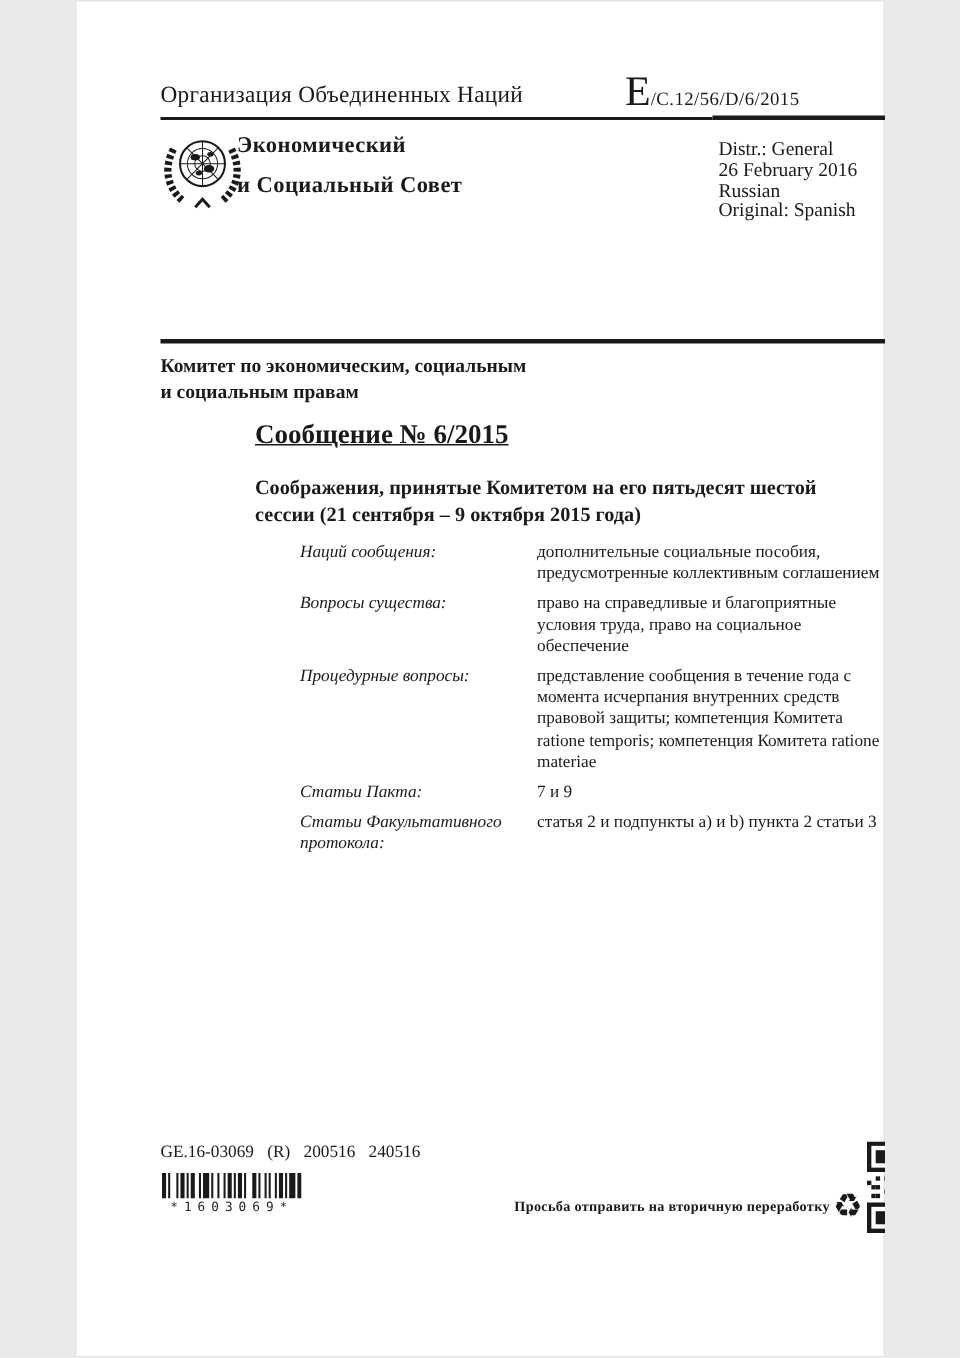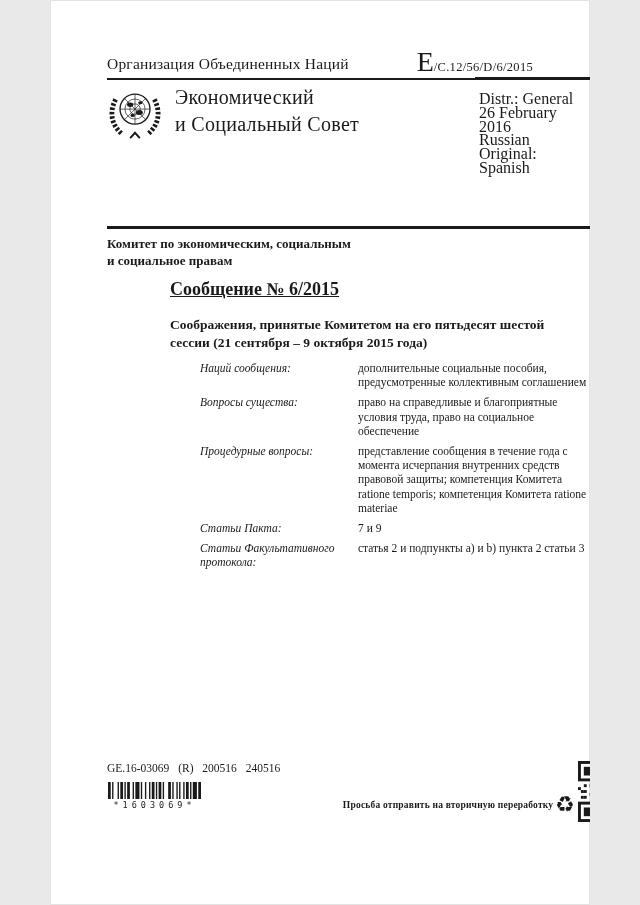--- a/index.html
+++ b/index.html
@@ -8,22 +8,22 @@
     font-family:"Liberation Serif","DejaVu Serif",serif;color:#1a1a1a;
     box-shadow:inset 0 0 0 1px #e3e3e3;overflow:hidden;
   }
   .un-name{position:absolute;left:57px;top:55px;font-size:15.5px;letter-spacing:.2px;}
   .doc-symbol{position:absolute;right:57px;top:46px;display:flex;align-items:baseline;}
   .doc-symbol .big{font-size:28px;font-weight:400;}
   .doc-symbol .rest{font-size:12.5px;letter-spacing:.3px;}
   .rule-top{position:absolute;left:57px;top:78px;width:368px;height:2px;background:#1a1a1a;}
   .rule-top-right{position:absolute;left:425px;top:77px;width:158px;height:3px;background:#1a1a1a;}
   .emblem{position:absolute;left:56px;top:83px;width:58px;height:58px;}
-  .org-title{position:absolute;left:125px;top:84px;font-size:20px;font-weight:normal;line-height:27px;letter-spacing:.3px;}
-  .distr{position:absolute;left:429px;top:92px;font-size:16px;line-height:13.8px;}
+  .org-title{position:absolute;left:108px;top:84px;font-size:15px;font-weight:bold;line-height:27px;letter-spacing:.3px;}
+  .distr{position:absolute;left:429px;top:92px;font-size:13px;line-height:13.8px;}
   .rule-thick{position:absolute;left:57px;top:226px;width:526px;height:3px;background:#1a1a1a;}
   .committee{position:absolute;left:57px;top:236px;font-size:13px;font-weight:bold;line-height:16.5px;}
   .comm-title{position:absolute;left:120px;top:279px;font-size:18px;font-weight:bold;text-decoration:underline;}
   .views-title{position:absolute;left:120px;top:316px;width:430px;font-size:13.5px;font-weight:bold;line-height:18px;}
   .details{position:absolute;left:150px;top:361px;width:400px;font-size:11.5px;line-height:14.2px;}
   .detail-row{display:flex;margin-bottom:6px;}
   .detail-label{flex:0 0 158px;font-style:italic;padding-right:8px;box-sizing:border-box;}
   .detail-value{width:237px;}
   .job-number{position:absolute;left:57px;top:762px;font-size:11.5px;word-spacing:6px;}
   .barcode{position:absolute;left:58px;top:782px;width:93px;}
@@ -83,21 +83,21 @@
     <div>Distr.: General</div>
     <div>26 February 2016</div>
     <div>Russian</div>
     <div>Original: Spanish</div>
   </div>
 
   <div class="rule-thick"></div>
 
   <div class="committee">
     <div>Комитет по экономическим, социальным</div>
-    <div>и социальное правам</div>
+    <div>и социальным правам</div>
   </div>
 
   <div class="comm-title">Сообщение № 6/2015</div>
 
   <div class="views-title">
     <div>Соображения, принятые Комитетом на его пятьдесят шестой</div>
     <div>сессии (21 сентября – 9 октября 2015 года)</div>
   </div>
 
   <div class="details">

